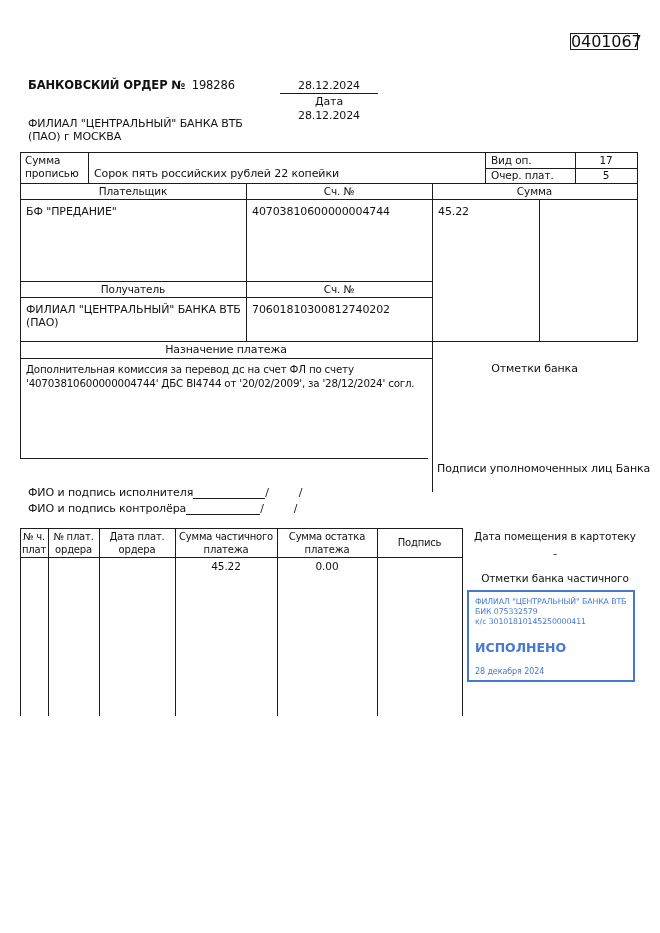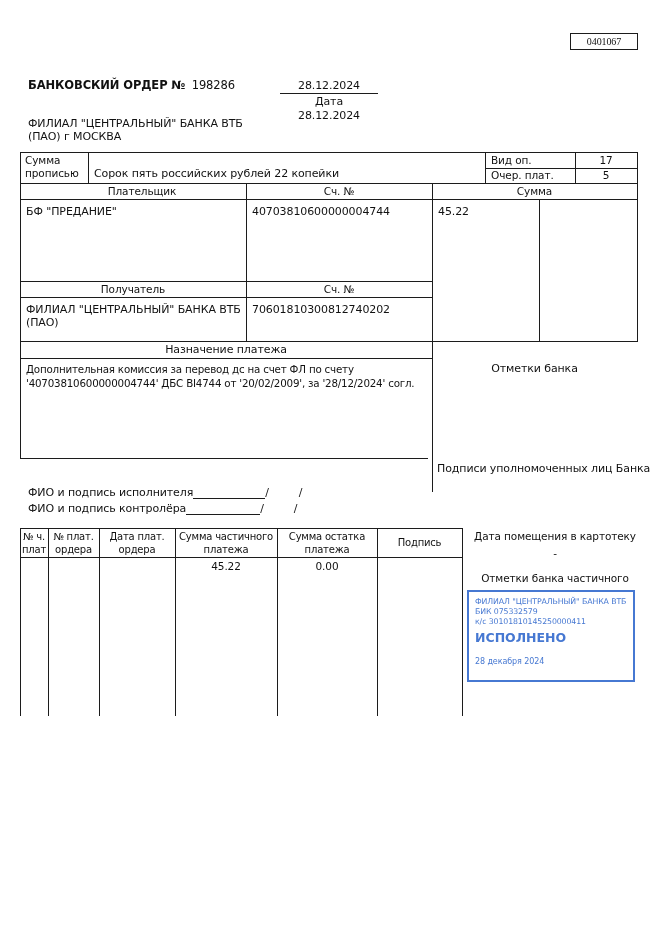--- a/index.html
+++ b/index.html
@@ -9,31 +9,31 @@
     font-family:"DejaVu Sans","Liberation Sans",sans-serif;
     color:#111;font-size:11px;letter-spacing:-0.1px;
   }
   .abs{position:absolute;line-height:13px;white-space:nowrap;}
   .ctr{text-align:center;}
   .hl{position:absolute;height:1px;background:#1c1c1c;}
   .vl{position:absolute;width:1px;background:#1c1c1c;}
   .s105{font-size:10.5px;}
   .bold{font-weight:bold;}
   .code-box{position:absolute;left:570px;top:33px;width:66px;height:15px;
-    border:1px solid #1c1c1c;text-align:center;line-height:15px;font-size:10px;font-family:Liberation Serif, serif;}
+    border:1px solid #1c1c1c;text-align:center;line-height:15px;font-size:16px;}
   .purpose div{font-size:10.3px;line-height:14px;white-space:nowrap;letter-spacing:-0.2px;}
   .fio-row{position:absolute;display:flex;align-items:flex-start;height:14px;}
   .fio-line{display:inline-block;border-bottom:1px solid #1c1c1c;height:12px;}
   .tbl-hdr{position:absolute;text-align:center;font-size:10px;line-height:12.5px;letter-spacing:-0.2px;}
   :root{--stamp-color:#4678d2;}
   .stamp{position:absolute;left:467px;top:590px;width:168px;height:92px;
     border:2px solid var(--stamp-color);color:var(--stamp-color);
     box-sizing:border-box;padding:5px 6px;}
   .stamp .ln{font-size:7.8px;line-height:10px;white-space:nowrap;letter-spacing:-0.1px;}
-  .stamp .status{font-size:12.5px;font-weight:bold;margin-top:3px;letter-spacing:0;}
+  .stamp .status{font-size:12.5px;font-weight:bold;margin-top:13px;letter-spacing:0;}
   .stamp .sdate{font-size:8px;margin-top:12px;}
 </style>
 </head>
 <body>
 
 <div class="code-box">
   <span>0401067</span>
 </div>
 
 <div class="abs" style="left:28px;top:79px;font-size:11.5px;">
@@ -67,21 +67,21 @@
 <div class="hl" style="left:20px;top:199px;width:618px;"></div>
 <div class="hl" style="left:20px;top:281px;width:412px;"></div>
 <div class="hl" style="left:20px;top:297px;width:412px;"></div>
 <div class="hl" style="left:20px;top:341px;width:618px;"></div>
 <div class="hl" style="left:20px;top:358px;width:412px;"></div>
 <div class="hl" style="left:20px;top:458px;width:408px;"></div>
 <div class="vl" style="left:246px;top:183px;height:158px;"></div>
 <div class="vl" style="left:432px;top:183px;height:309px;"></div>
 <div class="vl" style="left:539px;top:199px;height:142px;"></div>
 
-<div class="abs s105 ctr" style="left:20px;top:185px;width:226px;padding-left:9px;">Плательщик</div>
+<div class="abs s105 ctr" style="left:20px;top:185px;width:226px;">Плательщик</div>
 <div class="abs s105 ctr" style="left:246px;top:185px;width:186px;">Сч. №</div>
 <div class="abs s105 ctr" style="left:432px;top:185px;width:205px;">Сумма</div>
 <div class="abs" style="left:26px;top:205px;">БФ "ПРЕДАНИЕ"</div>
 <div class="abs" style="left:252px;top:205px;">40703810600000004744</div>
 <div class="abs" style="left:438px;top:205px;">45.22</div>
 
 <div class="abs s105 ctr" style="left:20px;top:283px;width:226px;">Получатель</div>
 <div class="abs s105 ctr" style="left:246px;top:283px;width:186px;">Сч. №</div>
 <div class="abs" style="left:26px;top:303px;">ФИЛИАЛ "ЦЕНТРАЛЬНЫЙ" БАНКА ВТБ</div>
 <div class="abs" style="left:26px;top:316px;">(ПАО)</div>

